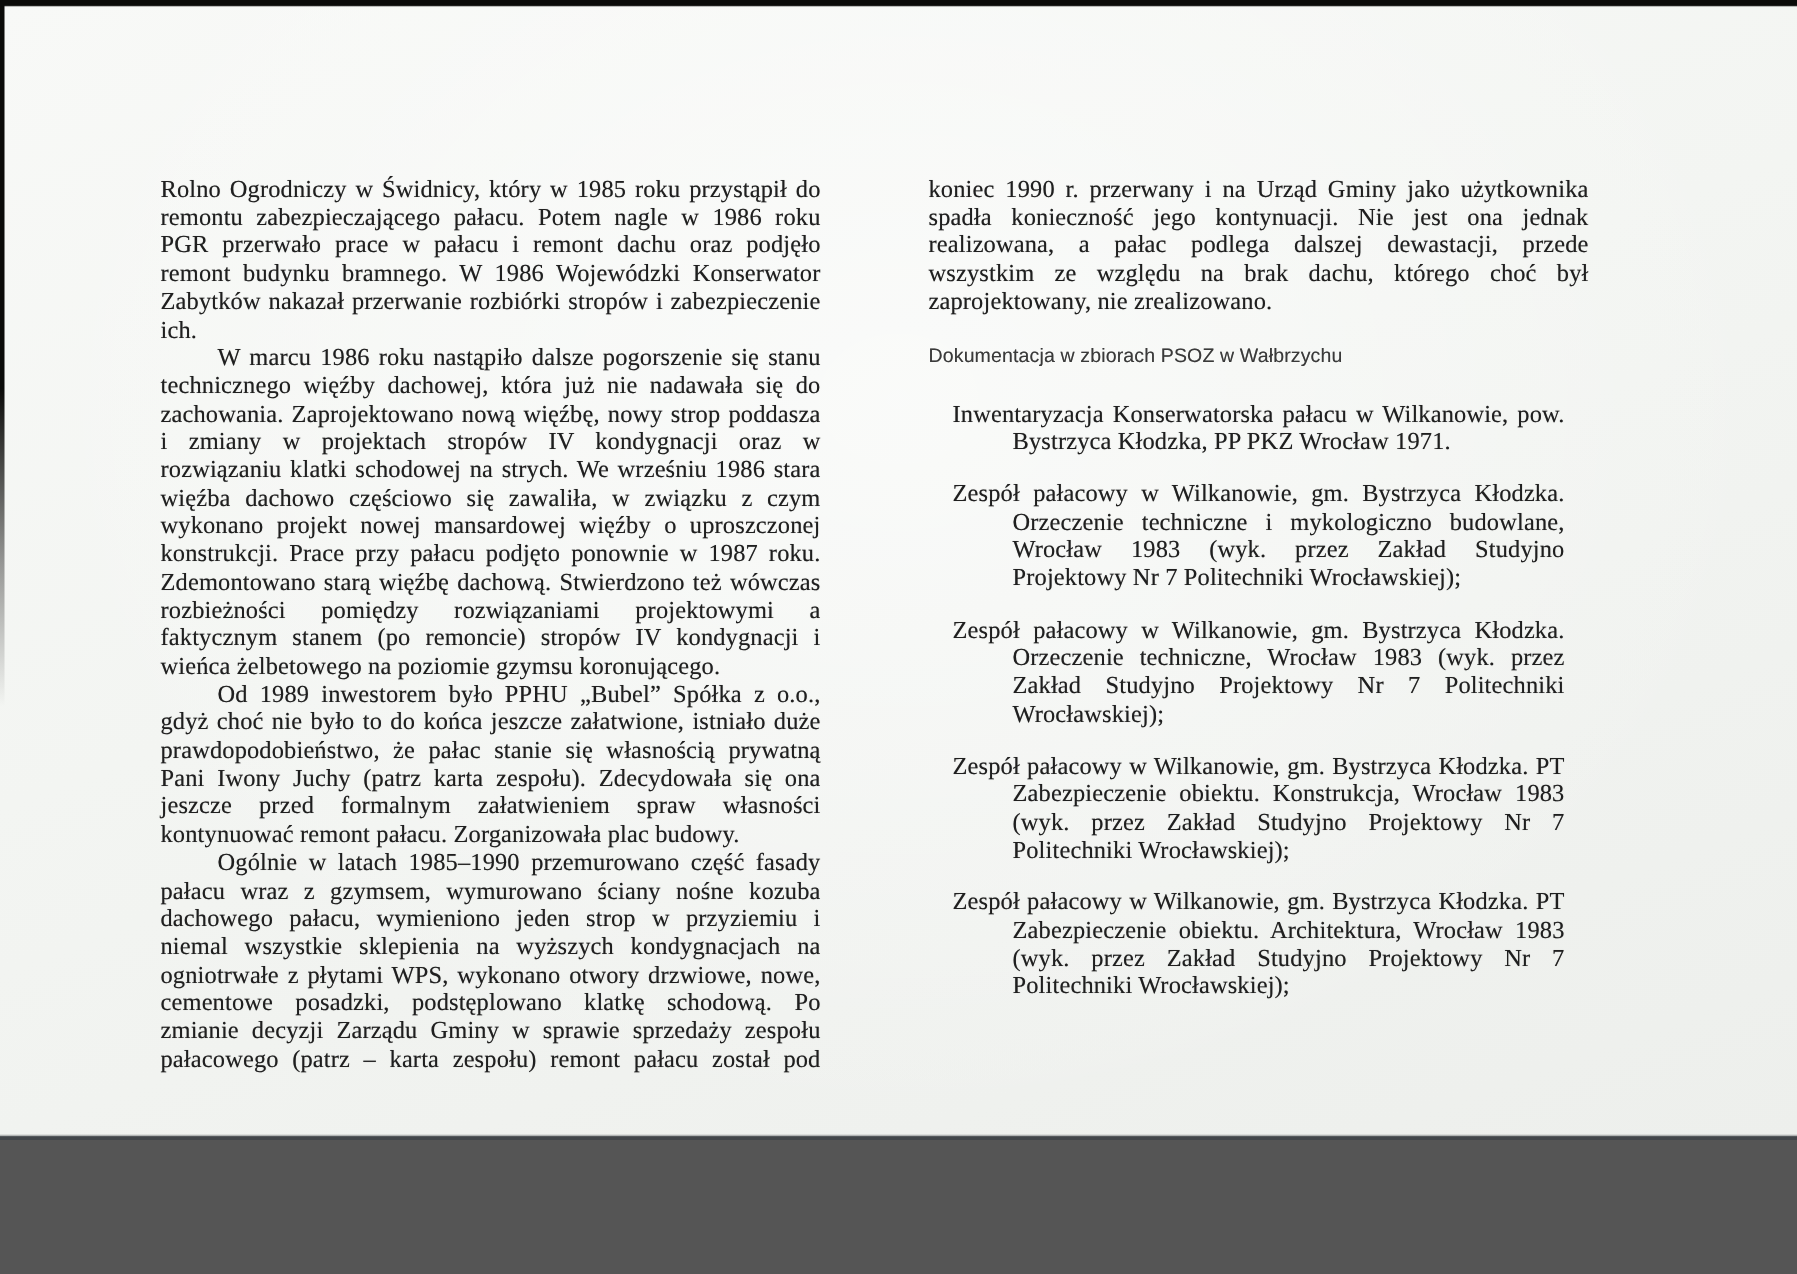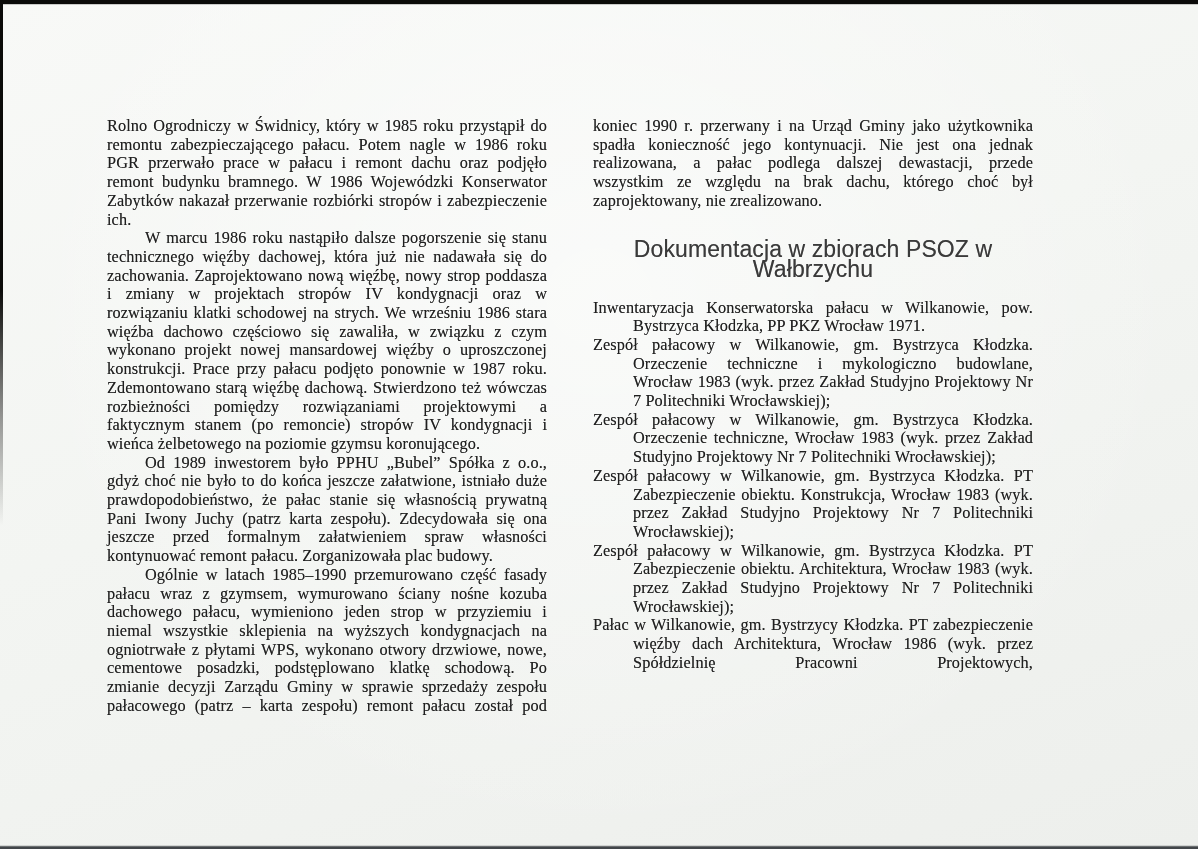--- a/index.html
+++ b/index.html
@@ -3,21 +3,21 @@
 <meta charset="utf-8">
 <style>
   html, body {
     margin: 0;
     padding: 0;
     background: #555;
   }
   .scan {
     position: relative;
     width: 1198px;
-    height: 849px;
+    height: 760px;
     overflow: hidden;
     background:
       radial-gradient(ellipse at 50% 35%, rgba(255,255,255,.55), rgba(255,255,255,0) 70%),
       linear-gradient(160deg, var(--paper-light, #f8f9f7) 0%, var(--paper, #f3f5f2) 45%, var(--paper-dark, #edefec) 100%);
     font-family: "Liberation Serif", "DejaVu Serif", serif;
     color: var(--ink, #1f1f1f);
   }
   .edge-top {
     position: absolute; top: 0; left: 0; right: 0; height: 5px;
     background: linear-gradient(to bottom, var(--edge, #0b0b09) 0 72%, rgba(11,11,9,.35) 82%, rgba(11,11,9,0));
@@ -34,41 +34,41 @@
     position: absolute;
     top: 117px;
     width: 440px;
     font-size: 16.3px;
     line-height: 18.7px;
     text-align: justify;
     letter-spacing: .1px;
     text-shadow: 0 0 .45px rgba(35,35,35,.55);
   }
   .col-left  { left: 107px; }
-  .col-right { left: 593px; }
+  .col-right { left: 619px; }
   .para { margin: 0; }
   .para.ind { text-indent: 38px; font-family: Liberation Serif, serif; }
   .para.stretch-last { text-align-last: justify; }
   .heading {
     font-family: "Liberation Sans", "DejaVu Sans", sans-serif;
     font-weight: normal;
-    font-size: 23px;
+    font-size: 13px;
     line-height: 20px;
     color: var(--heading-ink, #3a3a3a);
-    text-align: center;
+    text-align: left;
     text-shadow: 0 0 .4px rgba(58,58,58,.5);
-    margin: 28px 0 20px 0;
+    margin: 16px 0 20px 0;
   }
   .bib {
     list-style: none;
     margin: 0;
     padding: 0;
   }
   .bib-item {
-    margin: 0;
+    margin: 16px;
     padding-left: 40px;
     text-indent: -40px;
     text-align: justify;
   }
   .bib-item.stretch-last { text-align-last: justify; }
 </style>
 </head>
 <body>
 
 <div class="scan">
@@ -85,16 +85,15 @@
 
   <div class="col col-right">
     <p class="para">koniec 1990 r. przerwany i na Urząd Gminy jako użytkownika spadła konieczność jego kontynuacji. Nie jest ona jednak realizowana, a pałac podlega dalszej dewastacji, przede wszystkim ze względu na brak dachu, którego choć był zaprojektowany, nie zrealizowano.</p>
     <h2 class="heading">Dokumentacja w zbiorach PSOZ w Wałbrzychu</h2>
     <ul class="bib">
       <li class="bib-item">Inwentaryzacja Konserwatorska pałacu w Wilkanowie, pow. Bystrzyca Kłodzka, PP PKZ Wrocław 1971.</li>
       <li class="bib-item">Zespół pałacowy w Wilkanowie, gm. Bystrzyca Kłodzka. Orzeczenie techniczne i mykologiczno budowlane, Wrocław 1983 (wyk. przez Zakład Studyjno Projektowy Nr 7 Politechniki Wrocławskiej);</li>
       <li class="bib-item">Zespół pałacowy w Wilkanowie, gm. Bystrzyca Kłodzka. Orzeczenie techniczne, Wrocław 1983 (wyk. przez Zakład Studyjno Projektowy Nr 7 Politechniki Wrocławskiej);</li>
       <li class="bib-item">Zespół pałacowy w Wilkanowie, gm. Bystrzyca Kłodzka. PT Zabezpieczenie obiektu. Konstrukcja, Wrocław 1983 (wyk. przez Zakład Studyjno Projektowy Nr 7 Politechniki Wrocławskiej);</li>
       <li class="bib-item">Zespół pałacowy w Wilkanowie, gm. Bystrzyca Kłodzka. PT Zabezpieczenie obiektu. Architektura, Wrocław 1983 (wyk. przez Zakład Studyjno Projektowy Nr 7 Politechniki Wrocławskiej);</li>
-      <li class="bib-item stretch-last">Pałac w Wilkanowie, gm. Bystrzycy Kłodzka. PT zabezpieczenie więźby dach Architektura, Wrocław 1986 (wyk. przez Spółdzielnię Pracowni Projektowych,</li>
     </ul>
   </div>
 </div>
 
 </body></html>

